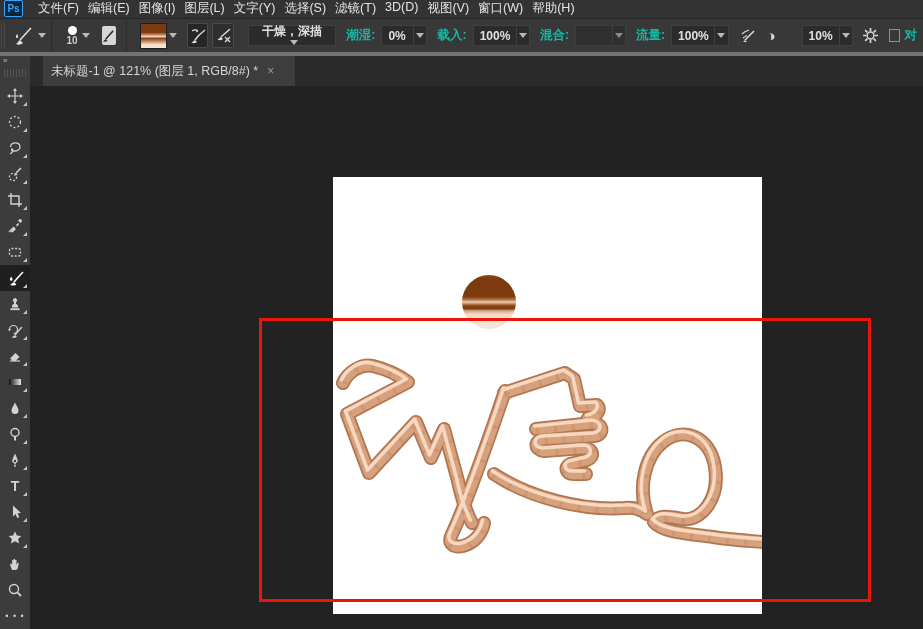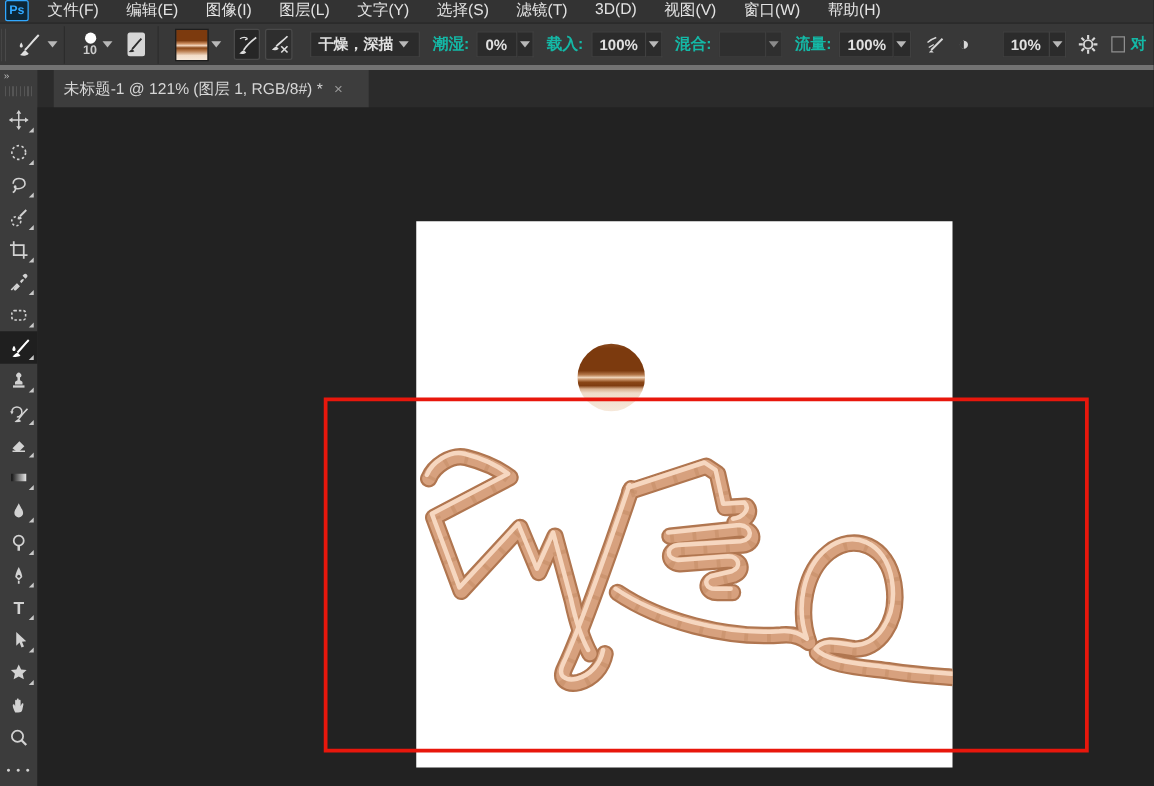--- a/index.html
+++ b/index.html
@@ -5,21 +5,21 @@
   * { margin:0; padding:0; box-sizing:border-box; }
   html,body { width:923px; height:629px; overflow:hidden; background:#222; 
     font-family:"Liberation Sans","DejaVu Sans",sans-serif; }
   #stage { position:relative; width:923px; height:629px; background:#222; }
 
   
   #menubar { position:absolute; left:0; top:0; width:923px; height:19px; background:#333;
     display:flex; align-items:flex-start; border-bottom:1px solid #262626; }
   #ps-logo { width:19px; height:17px; margin:0 0 0 4px; background:#0d2636; border:1px solid #31a8ff;
     color:#31a8ff; font-size:10px; font-weight:bold; display:flex; align-items:center; justify-content:center; border-radius:2px; }
-  #menus { display:flex; gap:22px; margin-left:15px; }
+  #menus { display:flex; gap:9px; margin-left:15px; }
   #menus span { color:#e3e3e3; font-size:12.5px; white-space:nowrap; cursor:default; }
 
   
   #optbar { position:absolute; left:0; top:19px; width:923px; height:37px; background:#383838;
     border-bottom:4px solid #737373; display:flex; align-items:center; overflow:hidden;font-weight:bold; }
   .grip { width:6px; height:26px; margin-left:1px;
     background:repeating-linear-gradient(90deg,#4a4a4a 0 1px,transparent 1px 3px); }
   .sep { width:1px; height:30px; background:#2c2c2c; margin:0 5px; }
   .chev { width:0; height:0; border-left:4px solid transparent; border-right:4px solid transparent;
     border-top:5px solid #b8b8b8; display:inline-block; margin-left:4px; }
@@ -140,21 +140,21 @@
     </div>
 
     <div class="tbtn">
       <svg width="18" height="16" viewBox="0 0 18 16">
         <path d="M7 9 C9 7 13 4 16 1" stroke="#dcdcdc" stroke-width="1.4" fill="none"></path>
         <path d="M7 9 l2 2 c-1.6 1.4 -4 1.4 -5.6 .8 c1.2 -.8 1.8 -1.8 3.6 -2.8z" fill="#dcdcdc"></path>
         <path d="M11 9 l5 5 M16 9 l-5 5" stroke="#dcdcdc" stroke-width="1.3"></path>
       </svg>
     </div>
 
-    <div class="fld" style="margin-left:14px;width:110px;justify-content:flex-start;">
+    <div class="fld" style="margin-left:14px;width:110px;justify-content:flex-end;flex-direction:column;">
       <span>干燥，深描</span>
       <span class="chev"></span>
     </div>
 
     <span class="lbl">潮湿:</span>
     <div class="fld" style="width:38px;">0%</div>
     <div class="chevbox">
         <span class="chev" style="margin:0;"></span>
       </div>
 

